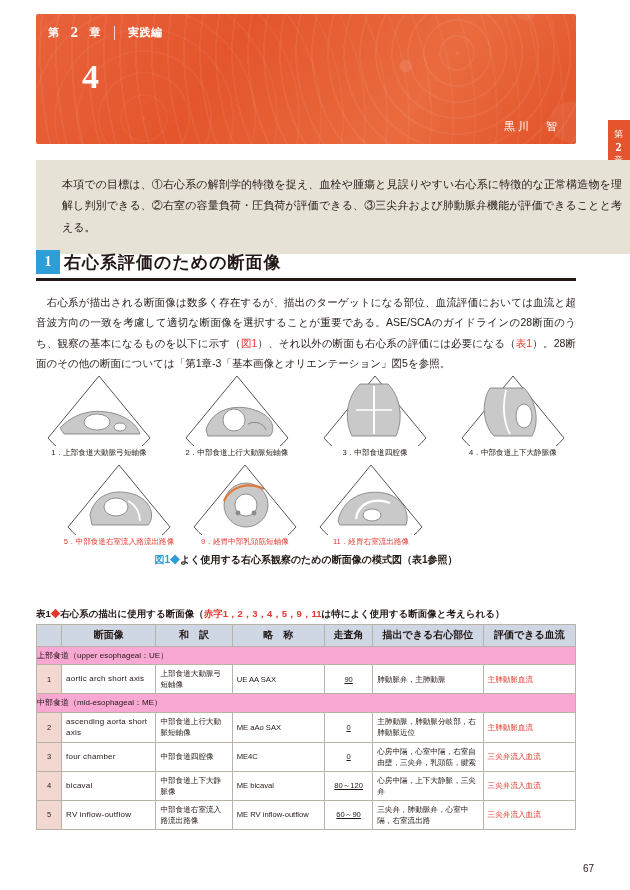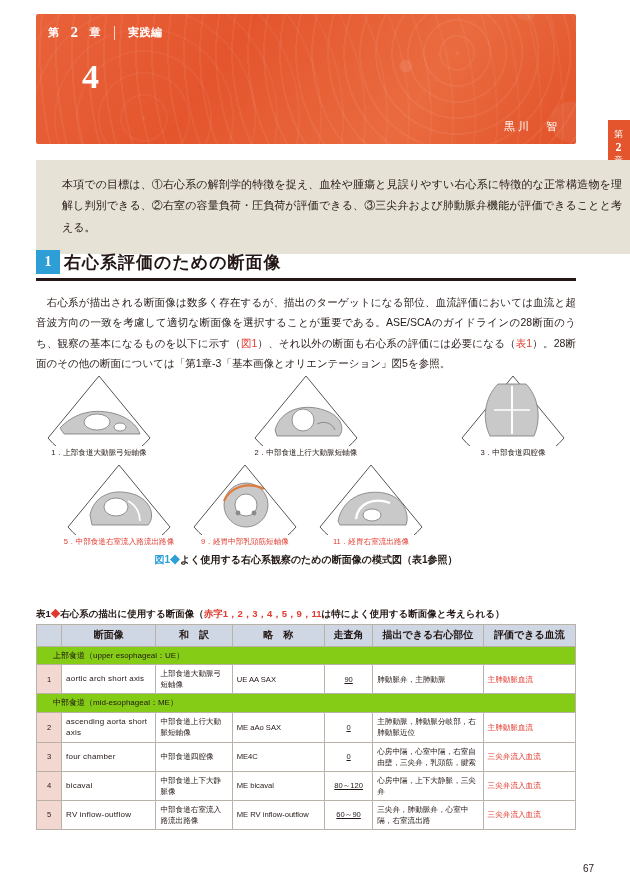--- a/index.html
+++ b/index.html
@@ -241,24 +241,24 @@
     font-weight: bold;
     font-size: 10px;
   }
   td.idx {
     background: #f3d8d2;
     text-align: center;
     width: 16px;
     color: #231815;
   }
   tr.group td {
-    background: #84cc16;
+    background: #f9a8d4;
     font-weight: normal;
     font-size: 8px;
-    padding: 3px 16px;
+    padding: 3px 0;
   }
   td.en { font-size: 8px; letter-spacing: .2px; }
   td.c { text-align: center; text-decoration: underline; }
   td.flow { color: #e03a2f; }
 
   .pagenum {
     position: absolute;
     right: 36px;
     bottom: 16px;
     font-size: 10px;
@@ -327,20 +327,29 @@
     <div class="figitem">
       <svg width="118" height="74" viewBox="0 0 118 74">
         <path d="M59 4 L8 66 A66 66 0 0 0 110 66 Z" fill="#ffffff" stroke="#555" stroke-width="1"></path>
         <path d="M44 12 C30 26 28 48 36 64 L80 64 C88 46 84 24 72 12 Z" fill="#c9c9c9" stroke="#7a7a7a" stroke-width=".8"></path>
         <path d="M58 14 L58 62" stroke="#ffffff" stroke-width="2"></path>
         <path d="M40 38 L76 38" stroke="#ffffff" stroke-width="1.6"></path>
       </svg>
       <div class="figcap">3．中部食道四腔像</div>
     </div>
 
+    <div class="figitem">
+      <svg width="118" height="74" viewBox="0 0 118 74">
+        <path d="M59 4 L8 66 A66 66 0 0 0 110 66 Z" fill="#ffffff" stroke="#555" stroke-width="1"></path>
+        <path d="M36 16 C26 32 30 54 40 64 L78 64 C86 50 82 28 70 16 Z" fill="#c9c9c9" stroke="#7a7a7a" stroke-width=".8"></path>
+        <path d="M52 18 C48 34 50 52 56 62" fill="none" stroke="#ffffff" stroke-width="1.8"></path>
+        <ellipse cx="70" cy="44" rx="8" ry="12" fill="#ffffff" stroke="#7a7a7a" stroke-width=".8"></ellipse>
+      </svg>
+      <div class="figcap">4．中部食道上下大静脈像</div>
+    </div>
 
   </div>
 
   <div class="figrow figrow2">
 
     <div class="figitem">
       <svg width="118" height="74" viewBox="0 0 118 74">
         <path d="M59 4 L8 66 A66 66 0 0 0 110 66 Z" fill="#ffffff" stroke="#555" stroke-width="1"></path>
         <path d="M30 54 C34 34 54 26 76 34 C94 42 94 58 88 64 L32 64 Z" fill="#c9c9c9" stroke="#7a7a7a" stroke-width=".8"></path>
         <ellipse cx="56" cy="46" rx="12" ry="9" fill="#ffffff" stroke="#7a7a7a" stroke-width=".8"></ellipse>

